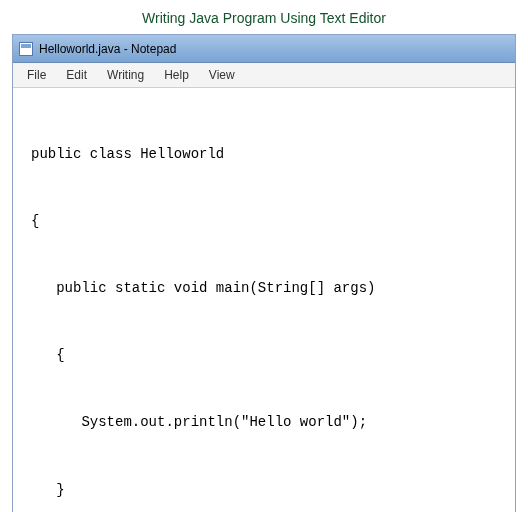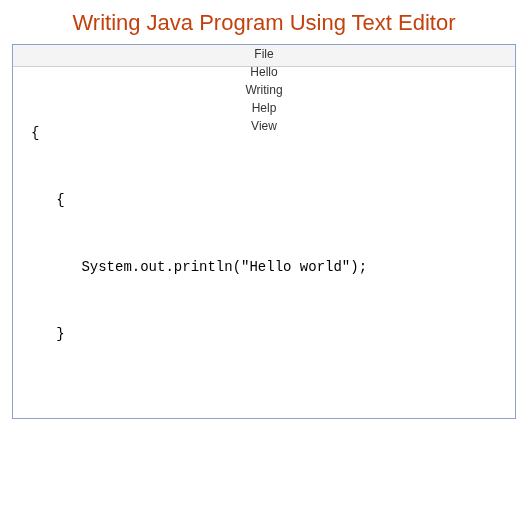--- a/index.html
+++ b/index.html
@@ -9,22 +9,22 @@
     }
     body {
       font-family: Arial, sans-serif;
       background: #ffffff;
       width: 528px;
       height: 512px;
       overflow: hidden;
     }
     .page-title {
       text-align: center;
-      font-size: 22px;
-      color: #c2410c;
+      font-size: 14px;
+      color: #14532d;
       padding: 10px 0 8px 0;
       font-weight: normal;
     }
     .notepad-window {
       margin: 0 12px;
       border: 1px solid #8ba3c7;
       background: #fff;
       width: calc(100% - 24px);
     }
     .titlebar {
@@ -58,24 +58,23 @@
       color: #000;
       font-size: 12px;
       font-weight: normal;
       filter: blur(0.4px);
     }
     .menubar {
       background: #f4f4f4;
       height: 22px;
       display: flex;
       align-items: center;
-      padding: 0 4px;
+      padding: 12px 4px;
       border-bottom: 1px solid #d0d0d0;
       font-size: 12px;
-      flex-direction: column;
     }
     .menu-item {
       padding: 2px 10px;
       color: #333;
       cursor: default;
     }
     .editor-area {
       background: #fff;
       padding: 10px 10px 5px 18px;
       font-family: 'Courier New', Courier, monospace;
@@ -88,27 +87,33 @@
     .code-line {
       filter: blur(0.3px);
     }
   </style>
 </head>
 <body>
 
 <h1 class="page-title">Writing Java Program Using Text Editor</h1>
 
 <div class="notepad-window">
+  <div class="titlebar">
+    <span class="titlebar-icon"></span>
+    <span class="titlebar-text">Helloworld.java - Notepad</span>
+  </div>
   <div class="menubar">
     <span class="menu-item">File</span>
-    <span class="menu-item">Hello</span>
+    <span class="menu-item">Edit</span>
     <span class="menu-item">Writing</span>
     <span class="menu-item">Help</span>
     <span class="menu-item">View</span>
   </div>
   <div class="editor-area">
+    <div class="code-line">public class Helloworld</div>
     <div class="code-line">{</div>
+    <div class="code-line">   public static void main(String[] args)</div>
     <div class="code-line">   {</div>
     <div class="code-line">      System.out.println("Hello world");</div>
     <div class="code-line">   }</div>
     
   </div>
 </div>
 
 </body></html>

